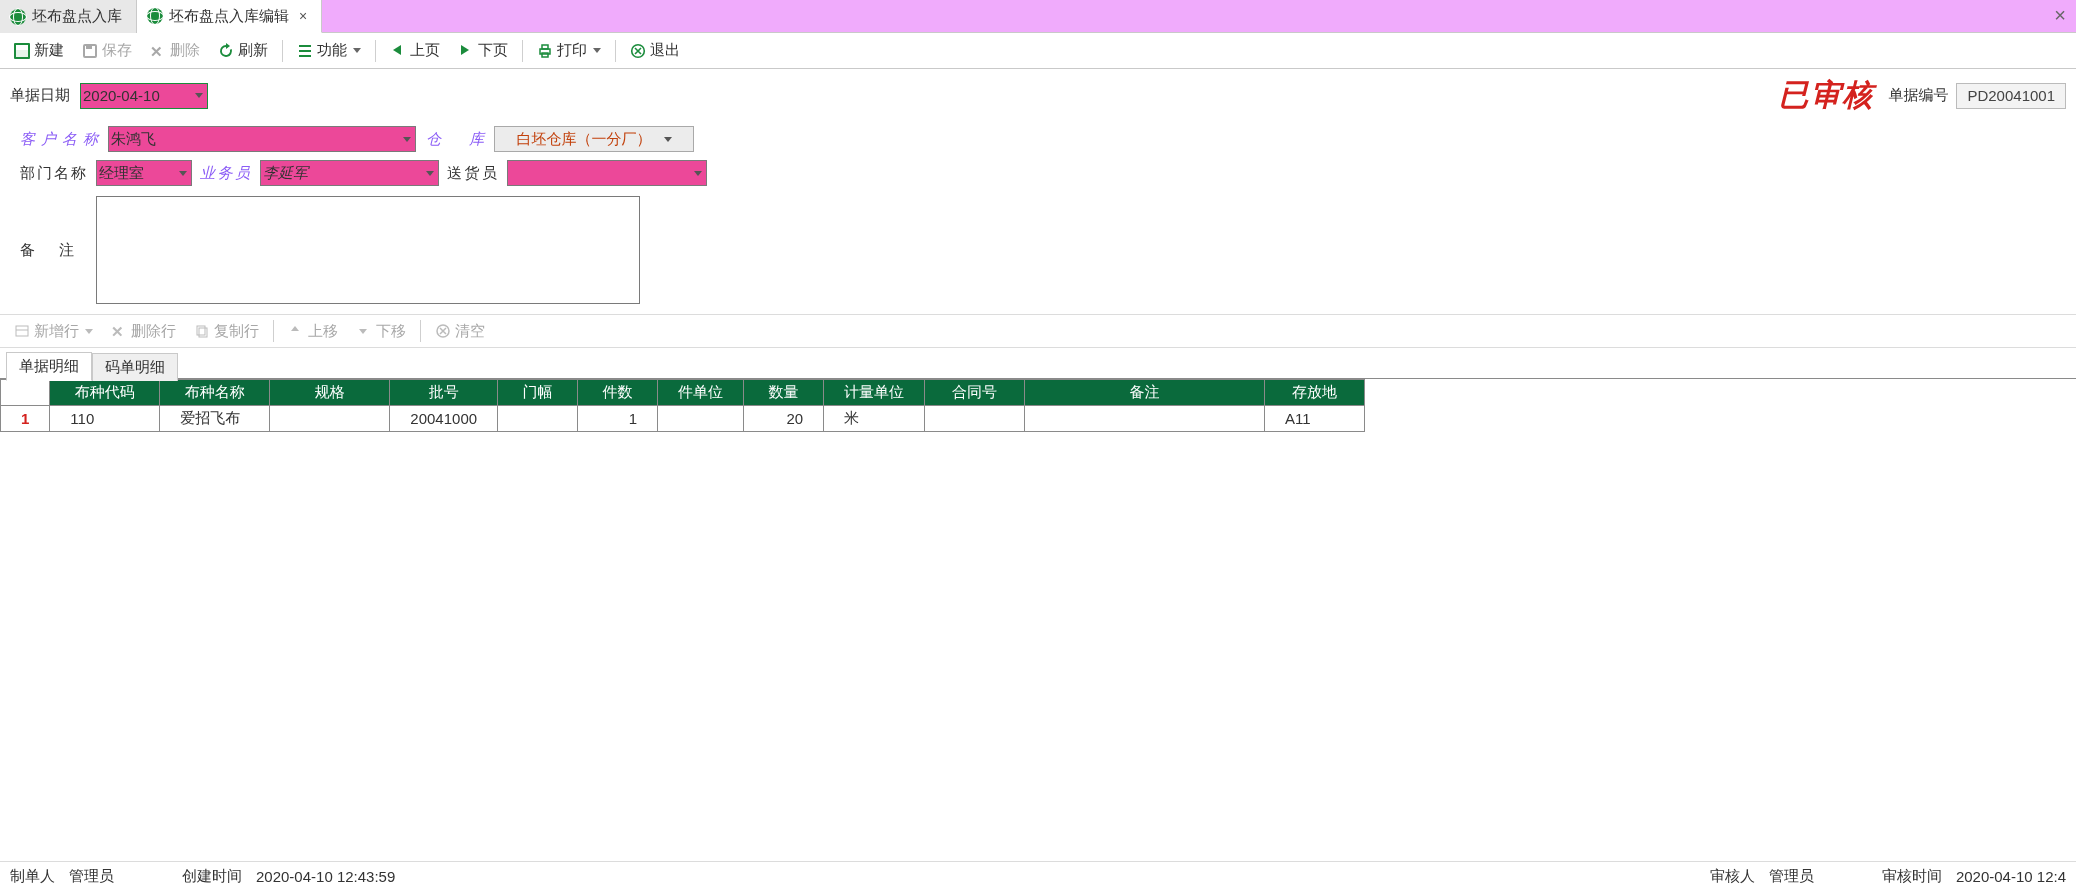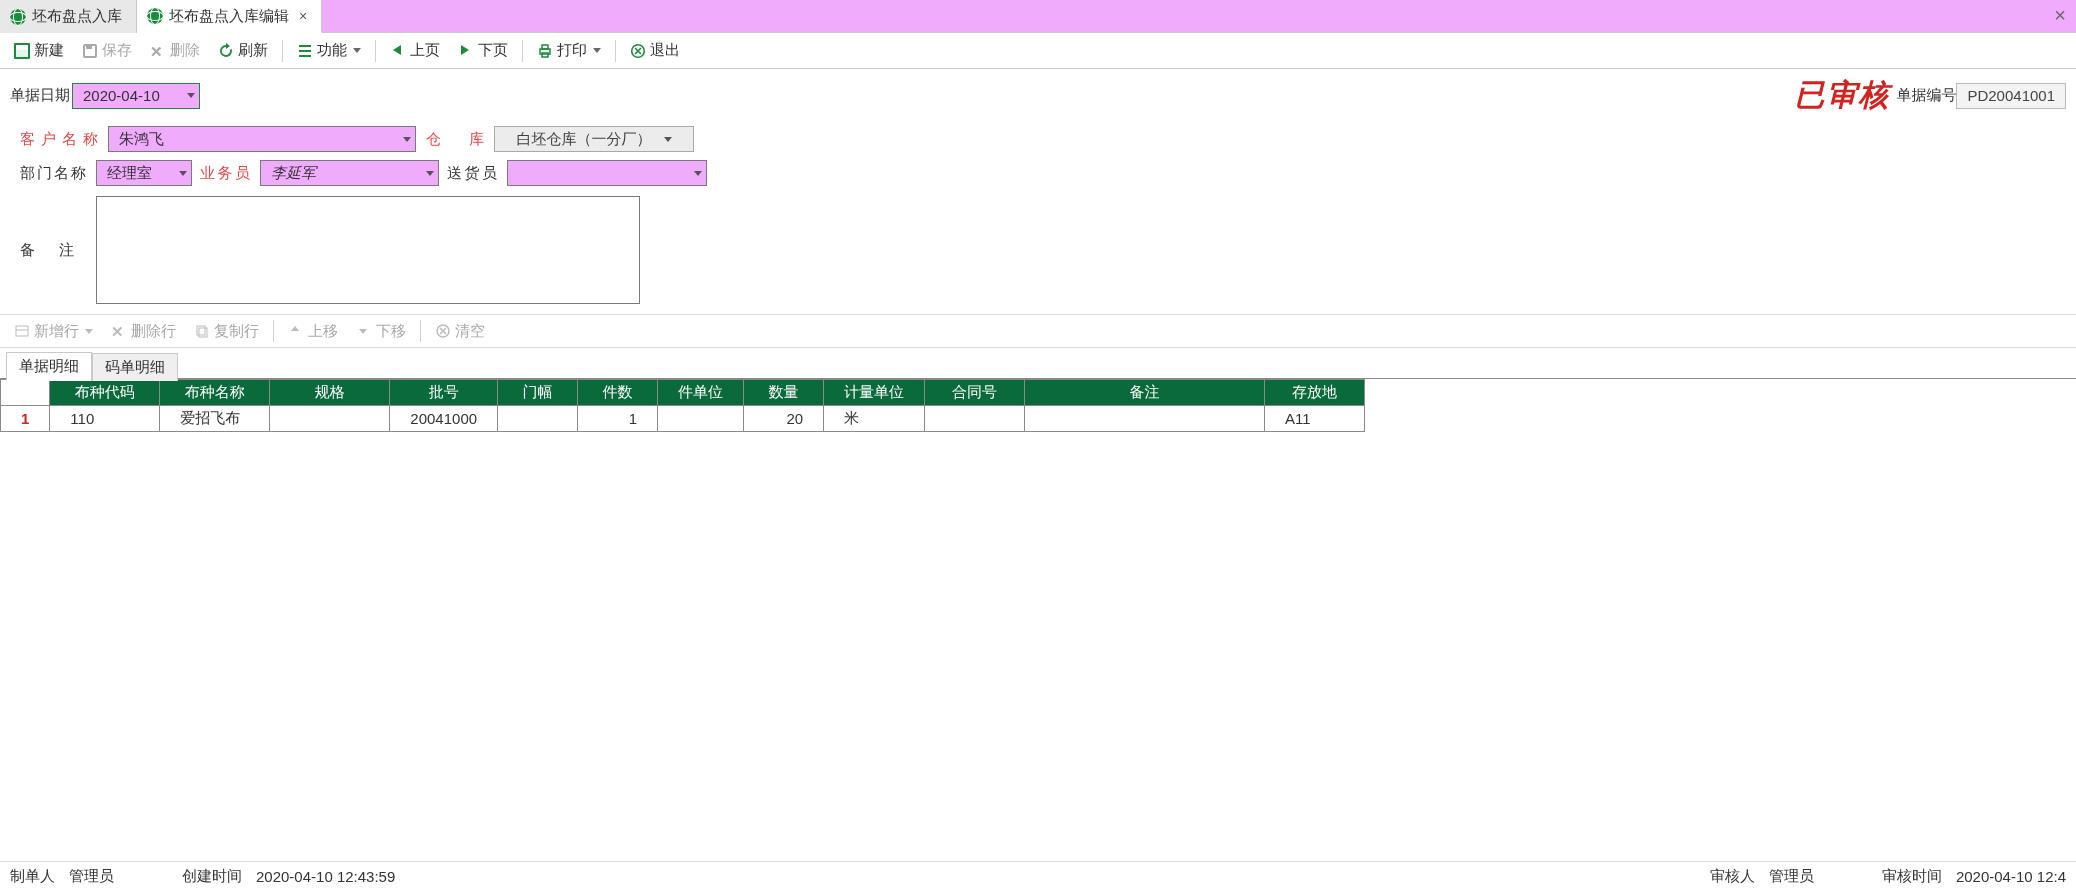--- a/index.html
+++ b/index.html
@@ -113,38 +113,39 @@
     border-right: 4px solid transparent;
     border-top: 5px solid #666;
     margin-left: 2px;
   }
   .caret.disabled { border-top-color: #bbb;}
   
   .header-line {
     display: flex;
     align-items: center;
     padding: 6px 10px 6px 10px;
+    gap: 8px;
   }
   .header-line .spacer { flex: 1; }
   .stamp {
     font-family: "STKaiti","KaiTi","SimSun",serif;
     color: #d4221e;
     font-size: 30px;
     font-style: italic;
     font-weight: 700;
     letter-spacing: 2px;
     margin-right: 6px;
   }
   input[type="text"], select, .combo {
     height: 26px;
     border: 1px solid #7a7a7a;
-    padding: 0 10px;
+    padding: 0 2px;
     font-size: 15px;
     font-family: inherit;
-    background: #f0abfc;
+    background: #ec4899;
   }
   .combo {
     display: inline-flex; align-items: center; justify-content: space-between;
     cursor: pointer;
     padding-right: 4px;
   }
   .combo .caret { border-top-color:#555; }
   .date-combo { width: 128px; border-color:#1b8c3c; }
   .docno-box {
     height: 26px; border:1px solid #bbb; background:#f3f3f3;
@@ -162,29 +163,29 @@
   }
   .form-grid {
     display: grid;
     grid-template-columns: 80px 310px 60px 200px;
     row-gap: 8px;
     column-gap: 8px;
     align-items: center;
     margin-left: 12px;
   }
   .lbl { text-align: justify; text-align-last: justify; padding-right: 2px; }
-  .lbl.req { color: #ef4444; }
+  .lbl.req { color: #8b5cf6; font-style: italic; }
   .combo.wide { width: 308px; }
   .combo.mid  { width: 200px; }
   .combo.sm   { width: 96px; }
   .combo.salesman { width: 179px; font-style: italic; }
   .combo.gray {
     background: #ececec;
     border-color: #a9a9a9;
-    color:#404040;
+    color:#c2410c;
     justify-content: center;
     gap: 10px;
     padding: 0 10px;
   }
   .row2 {
     display: flex; align-items: center; gap: 8px;
     margin-left: 12px; margin-top: 8px;
   }
   .ta-remark {
     width: 544px; height: 108px;

